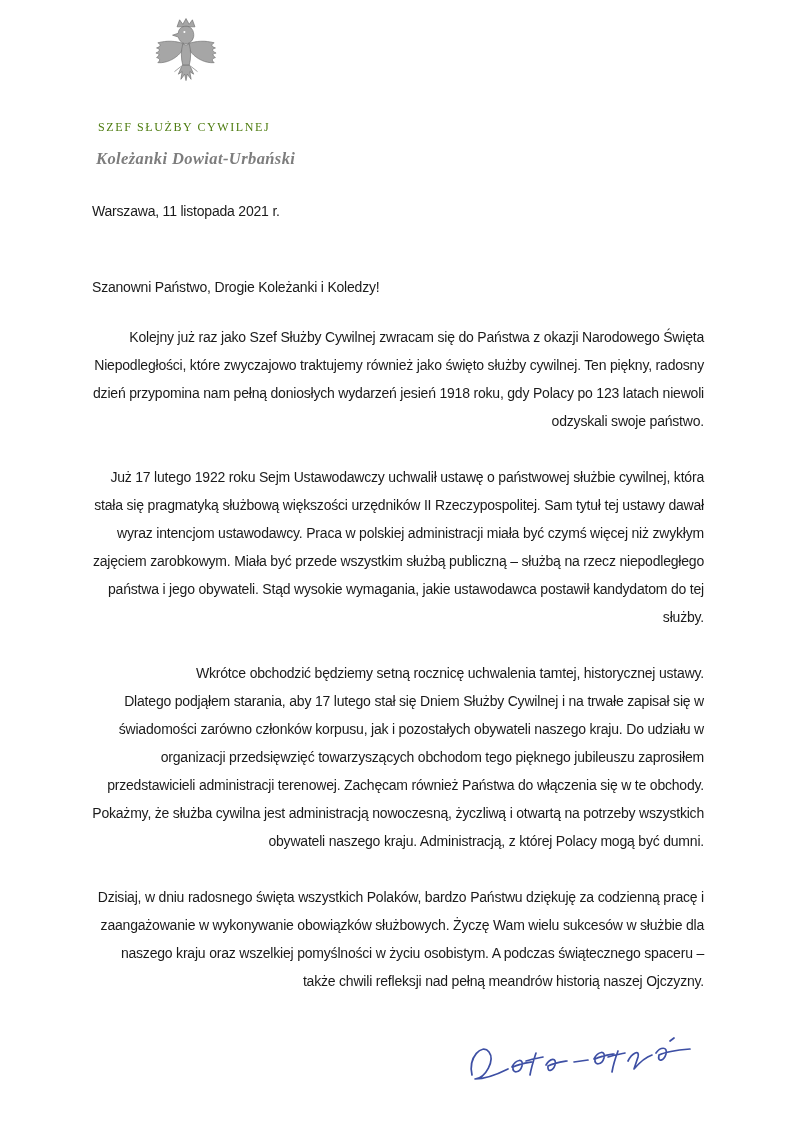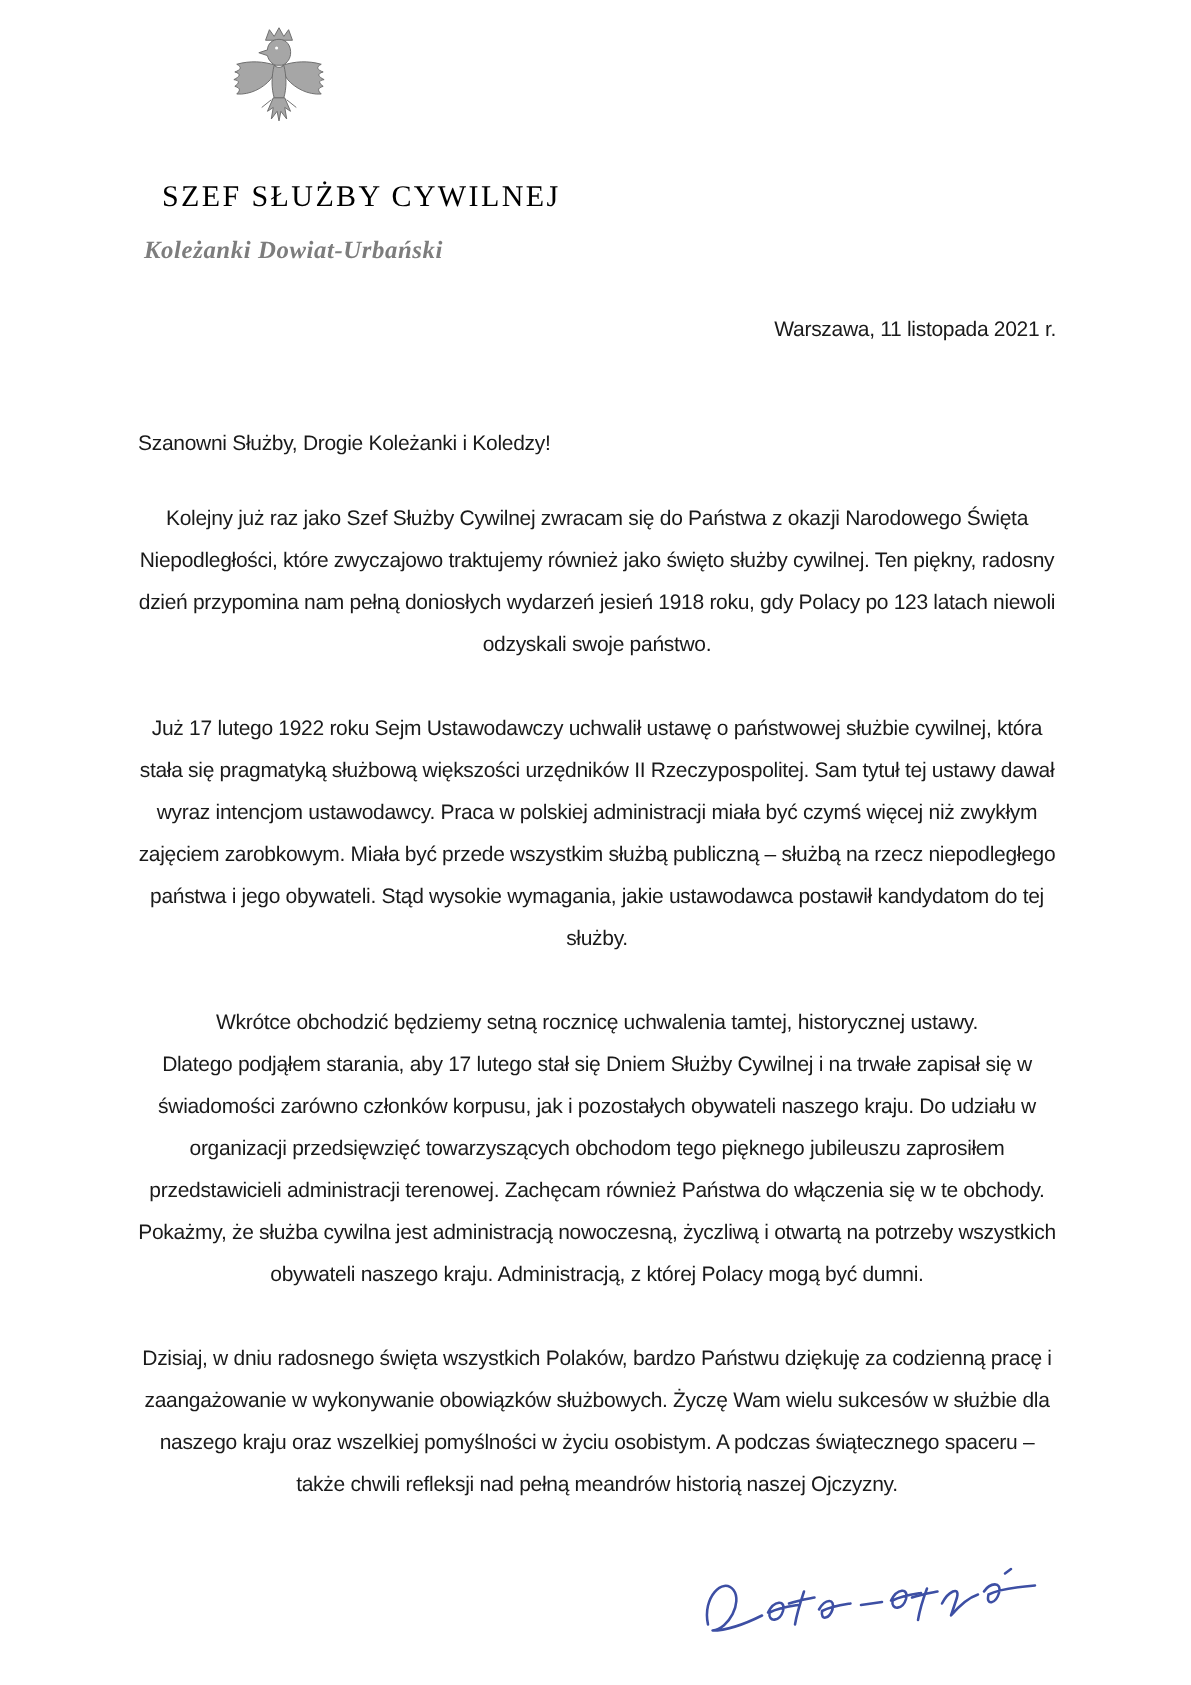--- a/index.html
+++ b/index.html
@@ -21,55 +21,55 @@
   }
   .letterhead { margin-bottom: 0; }
   .emblem {
     width: 64px;
     height: 78px;
     margin-left: 62px;
   }
   .emblem svg { width: 100%; height: 100%; }
   .office {
     margin-top: 26px;
-    margin-left: 16px;
+    margin-left: 6px;
     font-family: "Liberation Serif", "DejaVu Serif", serif;
-    font-size: 20px;
+    font-size: 12px;
     letter-spacing: 1.6px;
-    color: #000000;
+    color: #4d7c0f;
   }
   .officer {
     margin-top: 14px;
     margin-left: 4px;
     font-family: "Liberation Serif", "DejaVu Serif", serif;
     font-style: italic;
     font-weight: bold;
     font-size: 16.5px;
     letter-spacing: 0.4px;
     color: #7d7d7d;
   }
   .dateline {
     margin-top: 34px;
-    text-align: right;
+    text-align: left;
     font-size: 14px;
     letter-spacing: -0.2px;
     color: #1a1a1a;
   }
   .salutation {
     margin-top: 60px;
     font-size: 14px;
     letter-spacing: -0.2px;
   }
   .body-text p {
     margin: 28px 0 0 0;
     font-size: 14px;
     letter-spacing: -0.2px;
     line-height: 28px;
     white-space: pre-line;
-    text-align: center;
+    text-align: right;
   }
   .signature-block {
     margin-top: 40px;
     text-align: right;
     padding-right: 2px;
   }
   .signature-block svg {
     display: inline-block;
   }
 </style>
@@ -100,21 +100,21 @@
         </g>
         <circle cx="47.5" cy="24" r="1.6" fill="#ffffff"></circle>
       </svg>
     </div>
     <div class="office">SZEF SŁUŻBY CYWILNEJ</div>
     <div class="officer">Koleżanki Dowiat-Urbański</div>
   </header>
 
   <div class="dateline">Warszawa, 11 listopada 2021 r.</div>
 
-  <div class="salutation">Szanowni Służby, Drogie Koleżanki i Koledzy!</div>
+  <div class="salutation">Szanowni Państwo, Drogie Koleżanki i Koledzy!</div>
 
   <div class="body-text">
     <p>Kolejny już raz jako Szef Służby Cywilnej zwracam się do Państwa z okazji Narodowego Święta Niepodległości, które zwyczajowo traktujemy również jako święto służby cywilnej. Ten piękny, radosny dzień przypomina nam pełną doniosłych wydarzeń jesień 1918 roku, gdy Polacy po 123 latach niewoli odzyskali swoje państwo.</p>
     <p>Już 17 lutego 1922 roku Sejm Ustawodawczy uchwalił ustawę o państwowej służbie cywilnej, która stała się pragmatyką służbową większości urzędników II Rzeczypospolitej. Sam tytuł tej ustawy dawał wyraz intencjom ustawodawcy. Praca w polskiej administracji miała być czymś więcej niż zwykłym zajęciem zarobkowym. Miała być przede wszystkim służbą publiczną – służbą na rzecz niepodległego państwa i jego obywateli. Stąd wysokie wymagania, jakie ustawodawca postawił kandydatom do tej służby.</p>
     <p>Wkrótce obchodzić będziemy setną rocznicę uchwalenia tamtej, historycznej ustawy.
 Dlatego podjąłem starania, aby 17 lutego stał się Dniem Służby Cywilnej i na trwałe zapisał się w świadomości zarówno członków korpusu, jak i pozostałych obywateli naszego kraju. Do udziału w organizacji przedsięwzięć towarzyszących obchodom tego pięknego jubileuszu zaprosiłem przedstawicieli administracji terenowej. Zachęcam również Państwa do włączenia się w te obchody. Pokażmy, że służba cywilna jest administracją nowoczesną, życzliwą i otwartą na potrzeby wszystkich obywateli naszego kraju. Administracją, z której Polacy mogą być dumni.</p>
     <p>Dzisiaj, w dniu radosnego święta wszystkich Polaków, bardzo Państwu dziękuję za codzienną pracę i zaangażowanie w wykonywanie obowiązków służbowych. Życzę Wam wielu sukcesów w służbie dla naszego kraju oraz wszelkiej pomyślności w życiu osobistym. A podczas świątecznego spaceru – także chwili refleksji nad pełną meandrów historią naszej Ojczyzny.</p>
   </div>
 
   <div class="signature-block">

